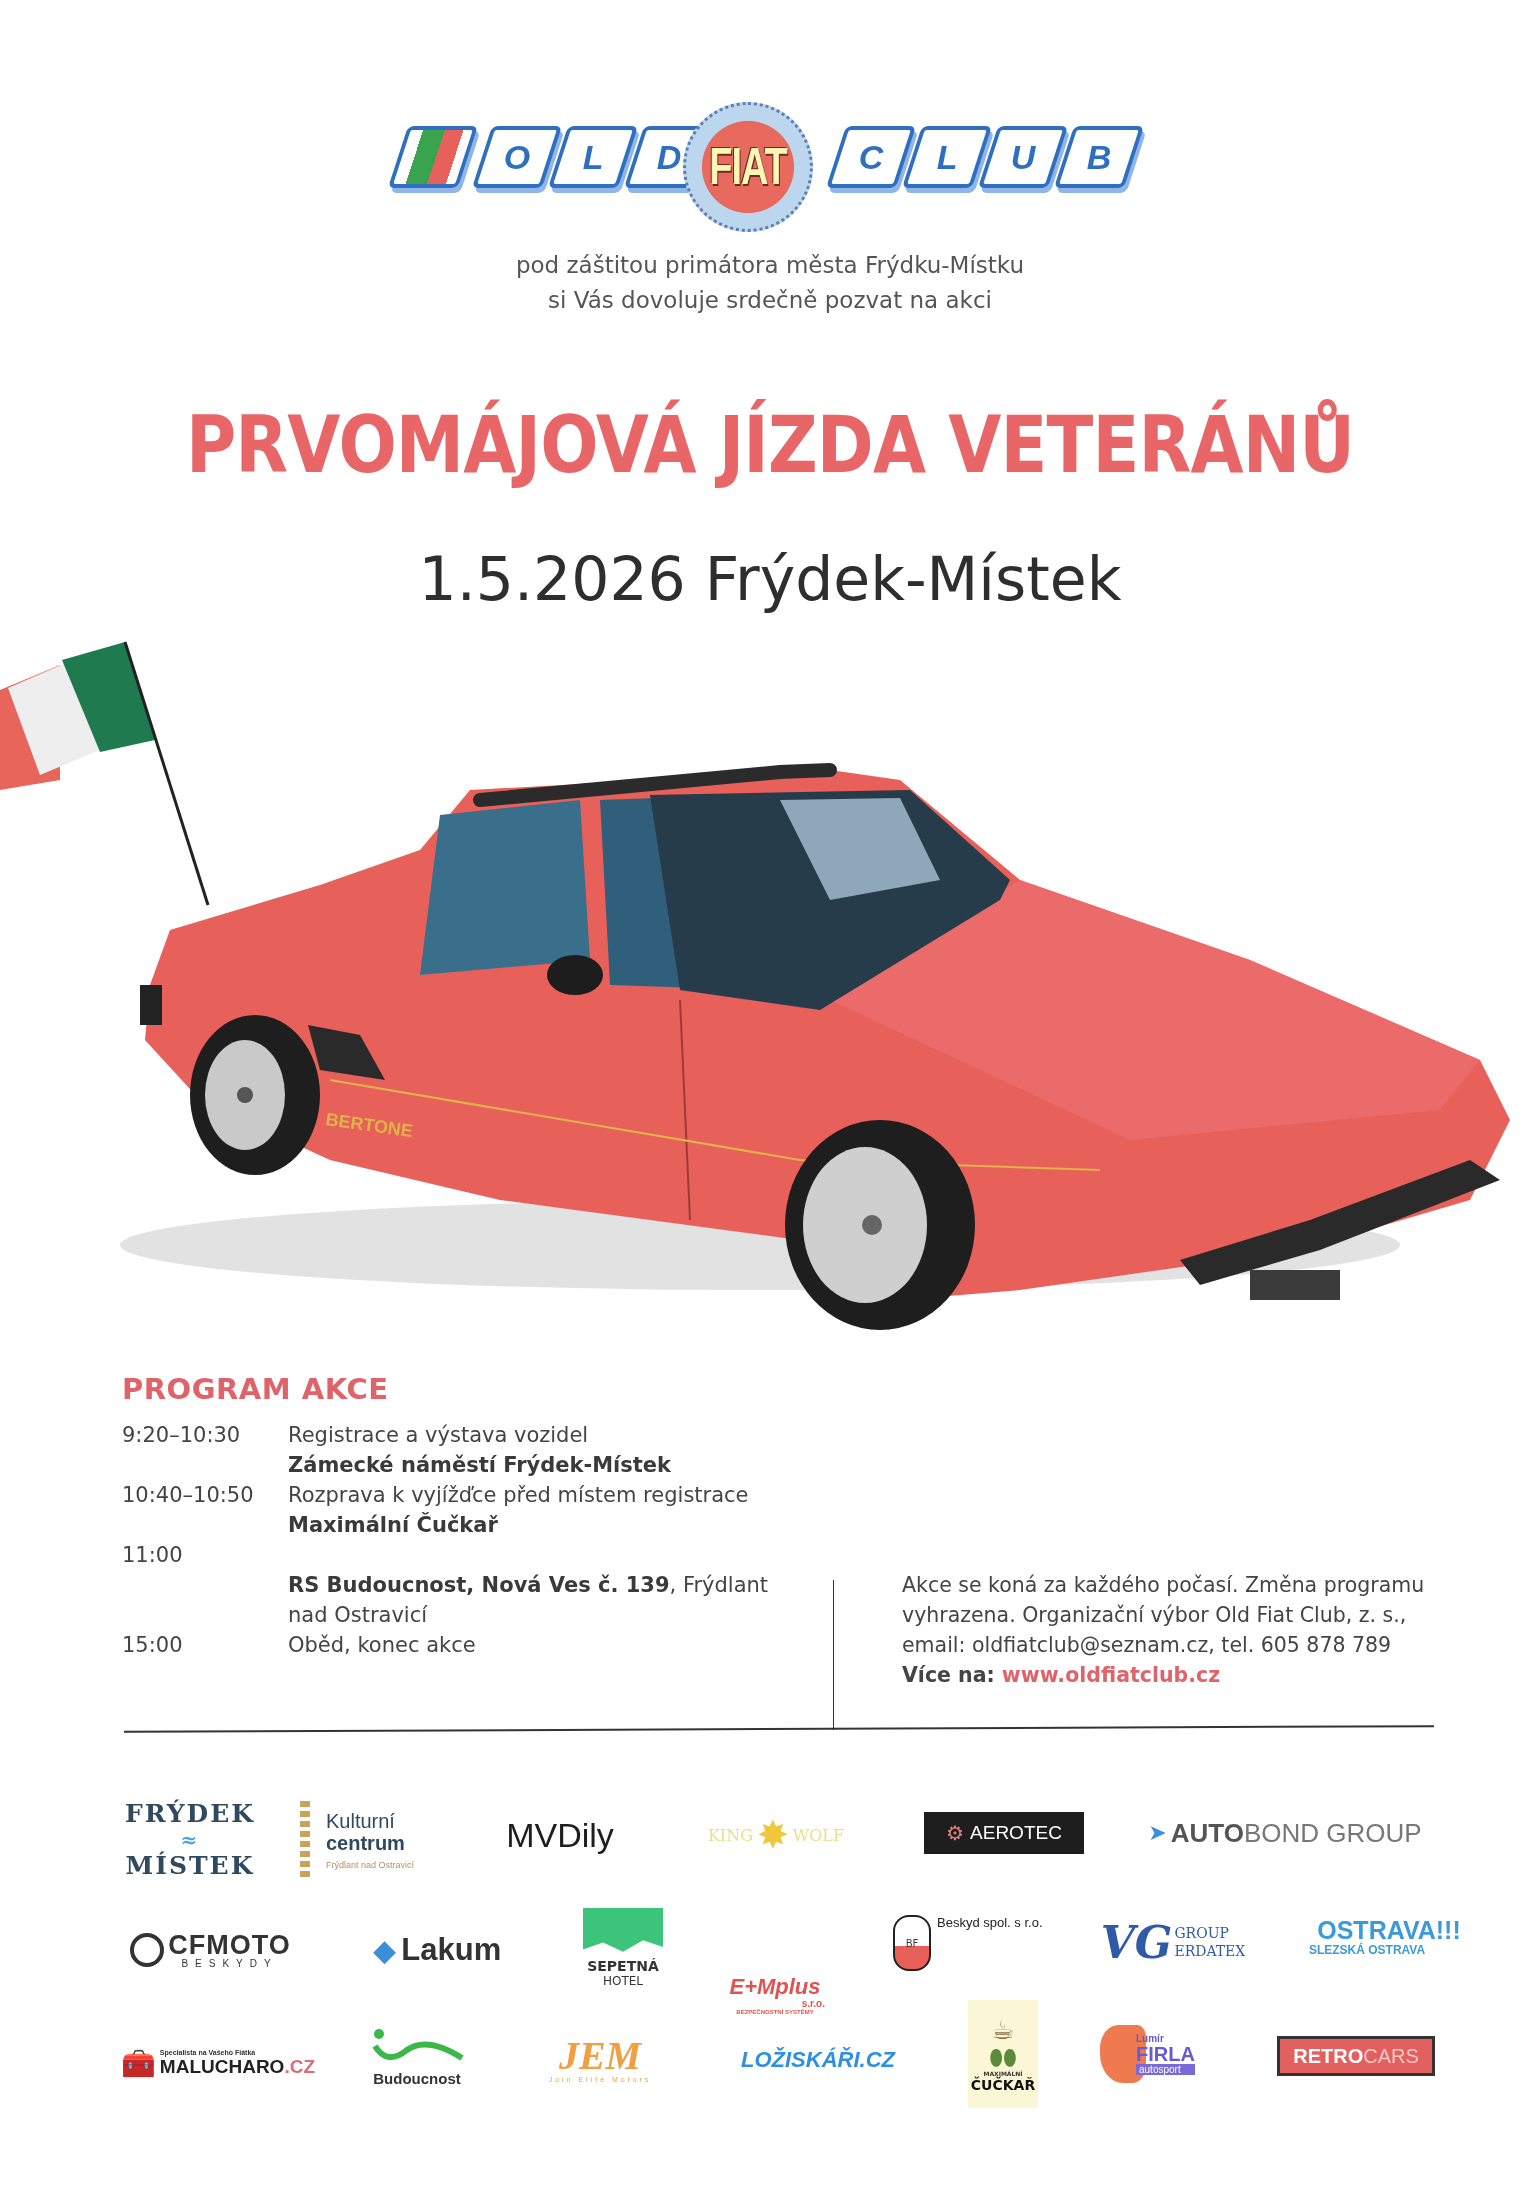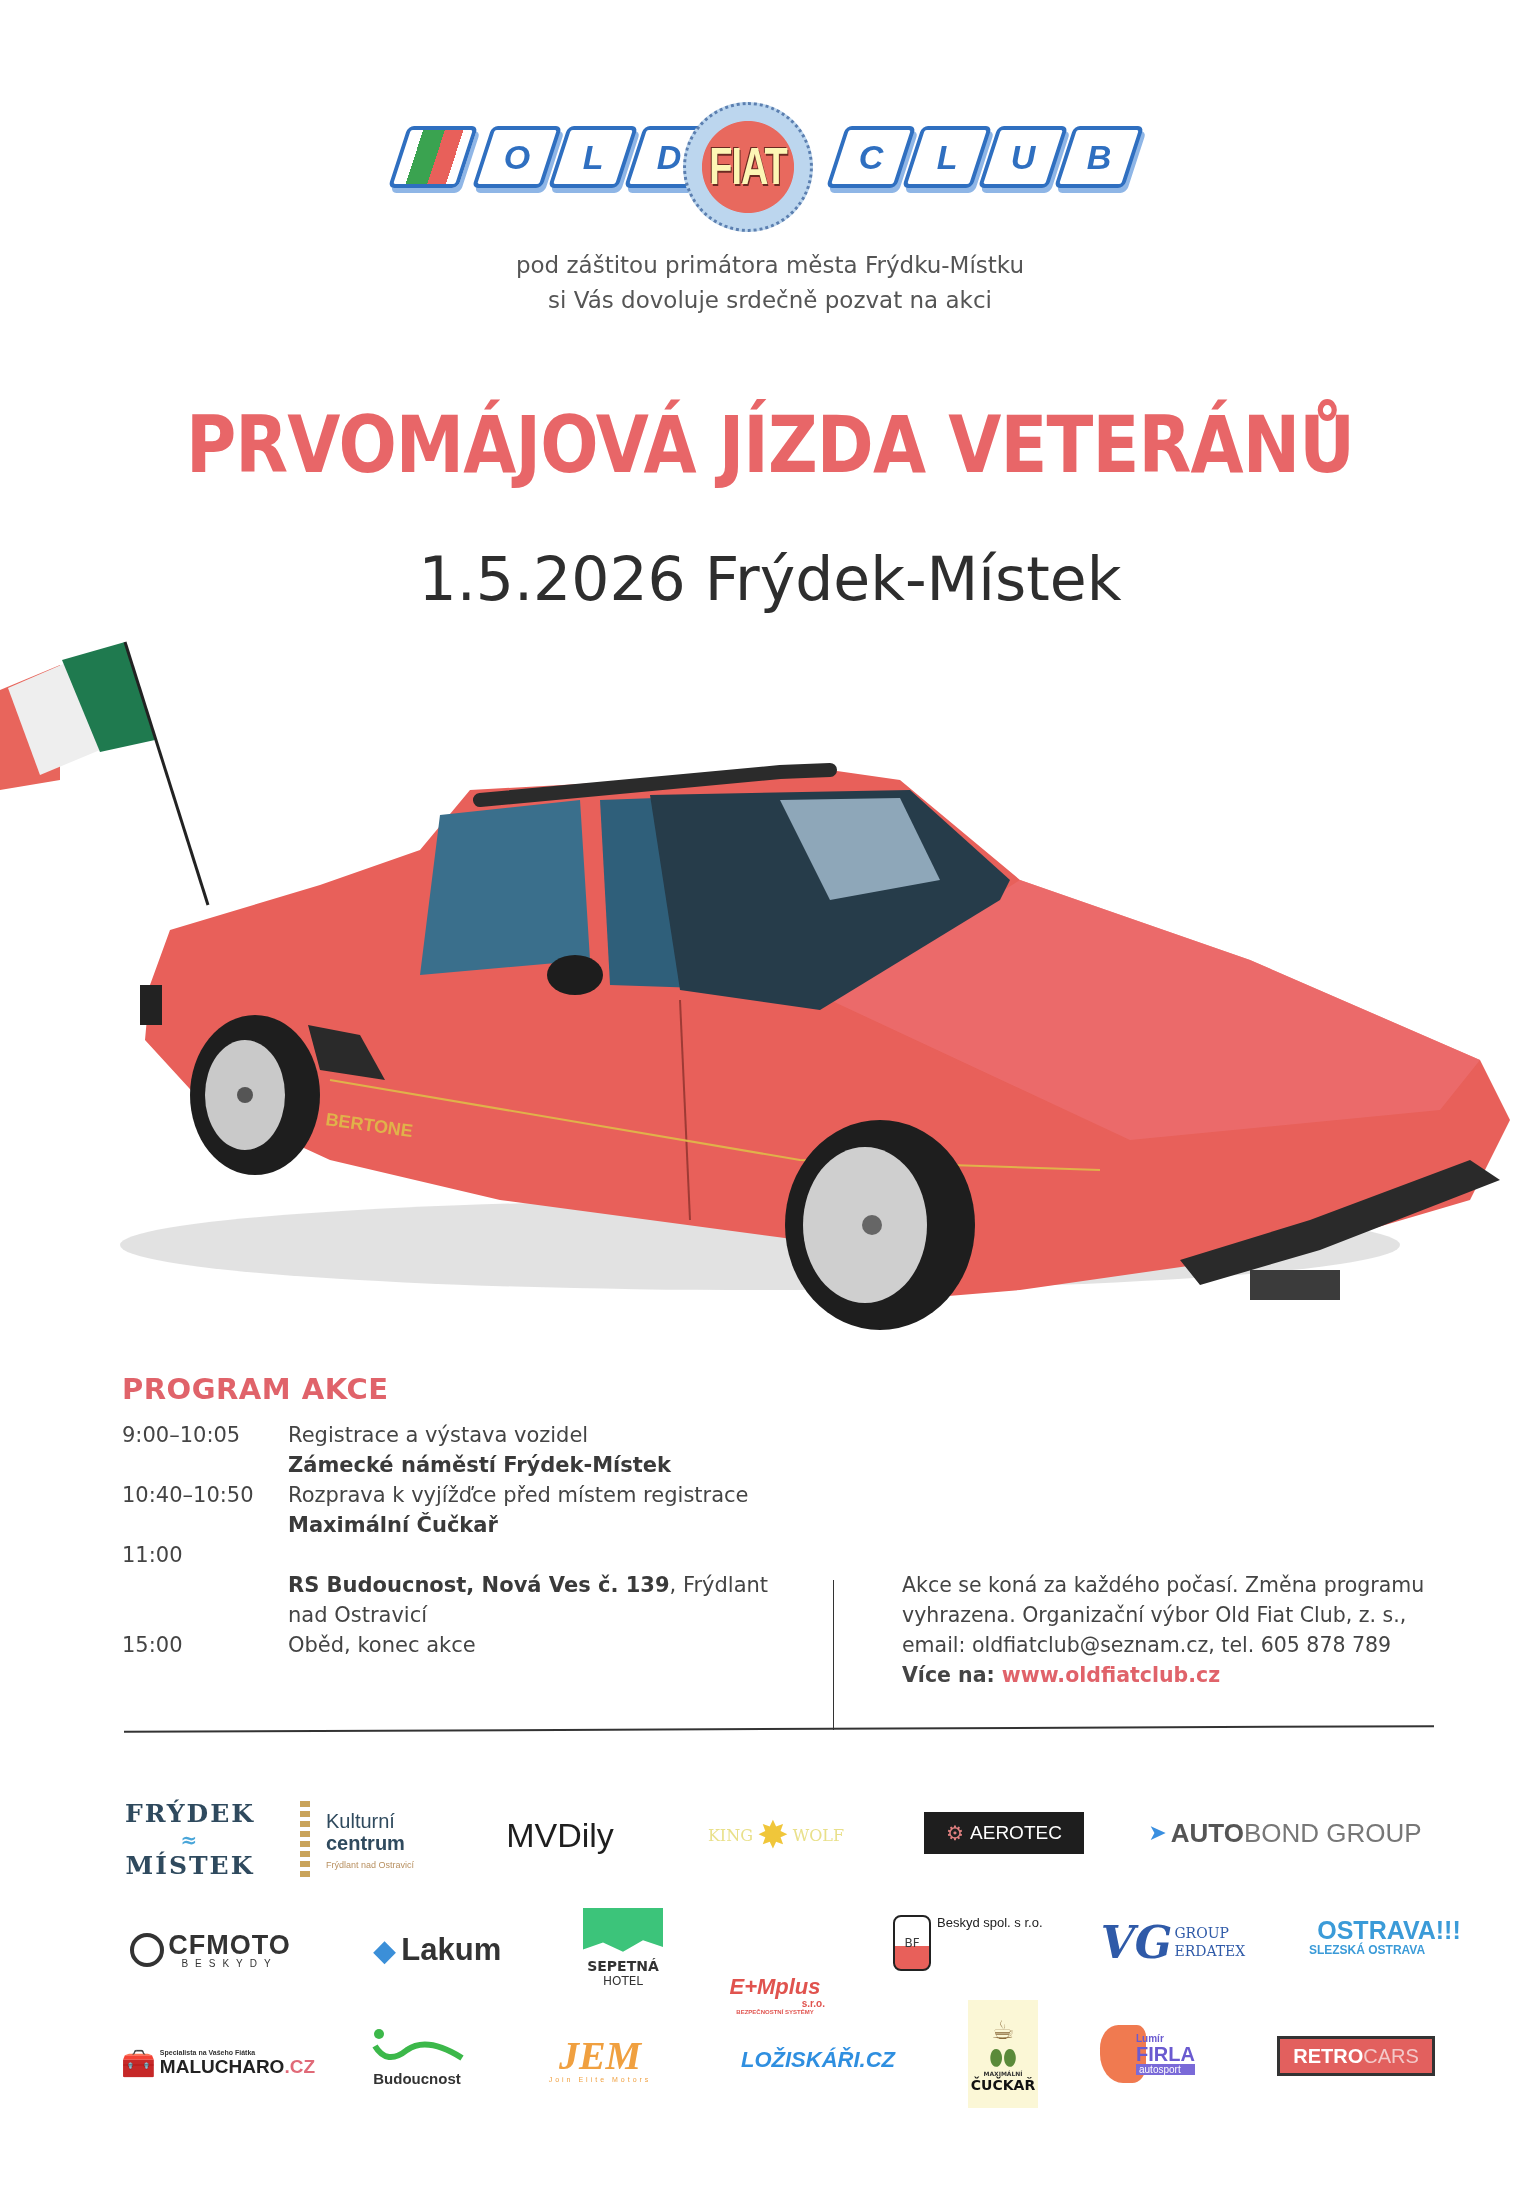--- a/index.html
+++ b/index.html
@@ -134,21 +134,21 @@
   <g>
     <ellipse cx="880" cy="1225" rx="95" ry="105" fill="#1e1e1e"></ellipse>
     <ellipse cx="865" cy="1225" rx="62" ry="78" fill="#cfcfcf"></ellipse>
     <circle cx="872" cy="1225" r="10" fill="#666"></circle>
   </g>
 </svg>
 
 <div class="program-h">PROGRAM AKCE</div>
 <div class="prog">
   <div class="prow">
-    <div class="t">9:00–10:05</div>
+    <div class="t">9:20–10:30</div>
     <div class="d">
       <div>Registrace a výstava vozidel</div>
       <div><b>Zámecké náměstí Frýdek-Místek</b></div>
     </div>
   </div>
   <div class="prow">
     <div class="t">10:40–10:50</div>
     <div class="d">
       <div>Rozprava k vyjížďce před místem registrace</div>
       <div><b>Maximální Čučkař</b></div>
@@ -225,21 +225,21 @@
   <div style="width:80px;height:46px;background:#3cc47a;clip-path:polygon(0 0,100% 0,100% 85%,75% 70%,50% 95%,25% 75%,0 90%);"></div>
   <div style="font-weight:bold;font-size:14px;color:#333;margin-top:4px;">SEPETNÁ</div>
   <div style="font-size:12px;color:#333;">HOTEL</div>
 </div>
 <div class="sp" style="left:725px;top:1966px;width:100px;height:58px;flex-direction:column;font-family:Liberation Sans, sans-serif;color:#e0534e;">
   <div style="font-size:22px;font-weight:bold;font-style:italic;line-height:22px;">E+Mplus</div>
   <div style="font-size:10px;font-weight:bold;align-self:flex-end;">s.r.o.</div>
   <div style="font-size:6px;font-weight:bold;">BEZPEČNOSTNÍ SYSTÉMY</div>
 </div>
 <div class="sp" style="left:893px;top:1915px;width:190px;height:58px;justify-content:flex-start;align-items:flex-start;">
-  <div style="width:34px;height:52px;border:2px solid #222;border-radius:8px;display:flex;align-items:center;justify-content:center;font-size:12px;background:linear-gradient(#fff 55%,#e8605a 55%);">BF</div>
+  <div style="width:34px;height:52px;border:2px solid #222;border-radius:16px;display:flex;align-items:center;justify-content:center;font-size:10px;background:linear-gradient(#fff 55%,#e8605a 55%);">BF</div>
   <div style="font-family:'Liberation Sans',sans-serif;font-size:13px;color:#222;margin-left:6px;">Beskyd spol. s r.o.</div>
 </div>
 <div class="sp" style="left:1118px;top:1912px;width:110px;height:60px;font-family:'DejaVu Serif',serif;color:#2f5aa8;">
   <span style="font-size:44px;font-style:italic;font-weight:bold;margin-right:2px;">VG</span>
   <div style="font-size:14px;text-align:left;line-height:18px;">
     <div>GROUP</div>
     <div>ERDATEX</div>
   </div>
 </div>
 <div class="sp" style="left:1272px;top:1912px;width:190px;height:50px;flex-direction:column;font-family:'Liberation Sans',sans-serif;">

